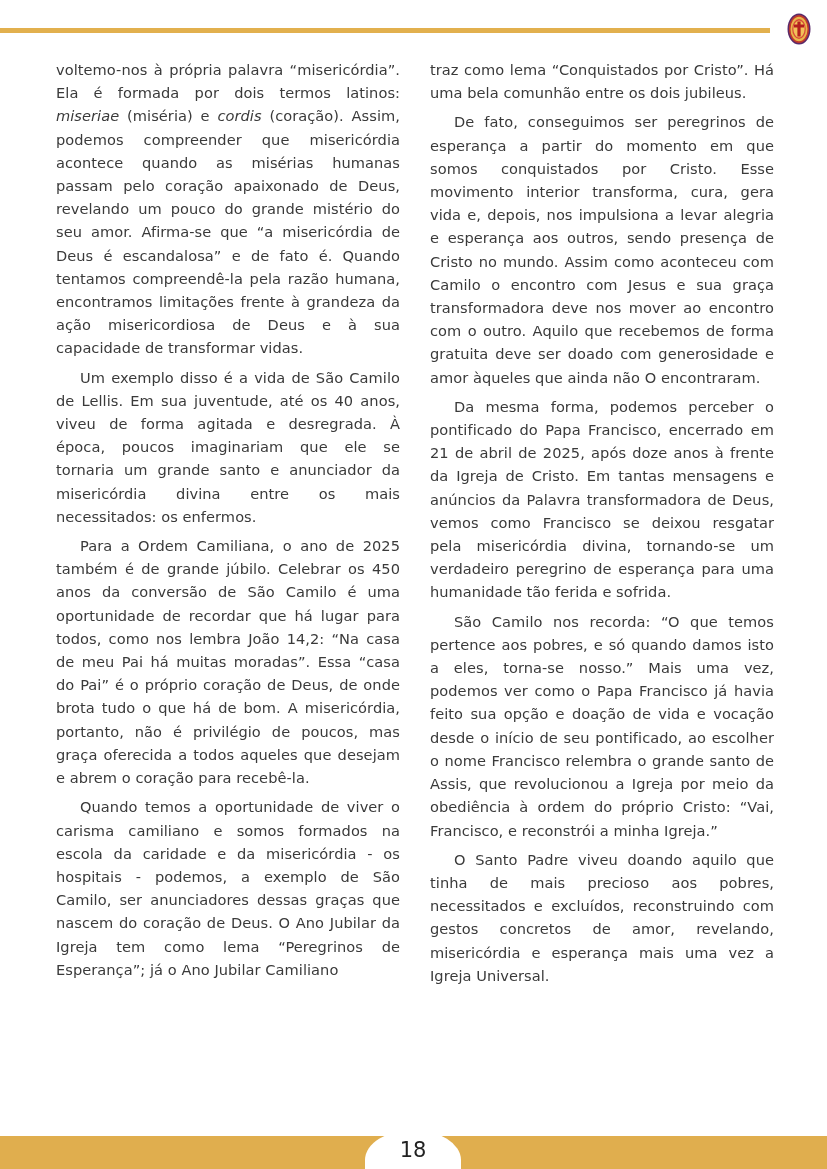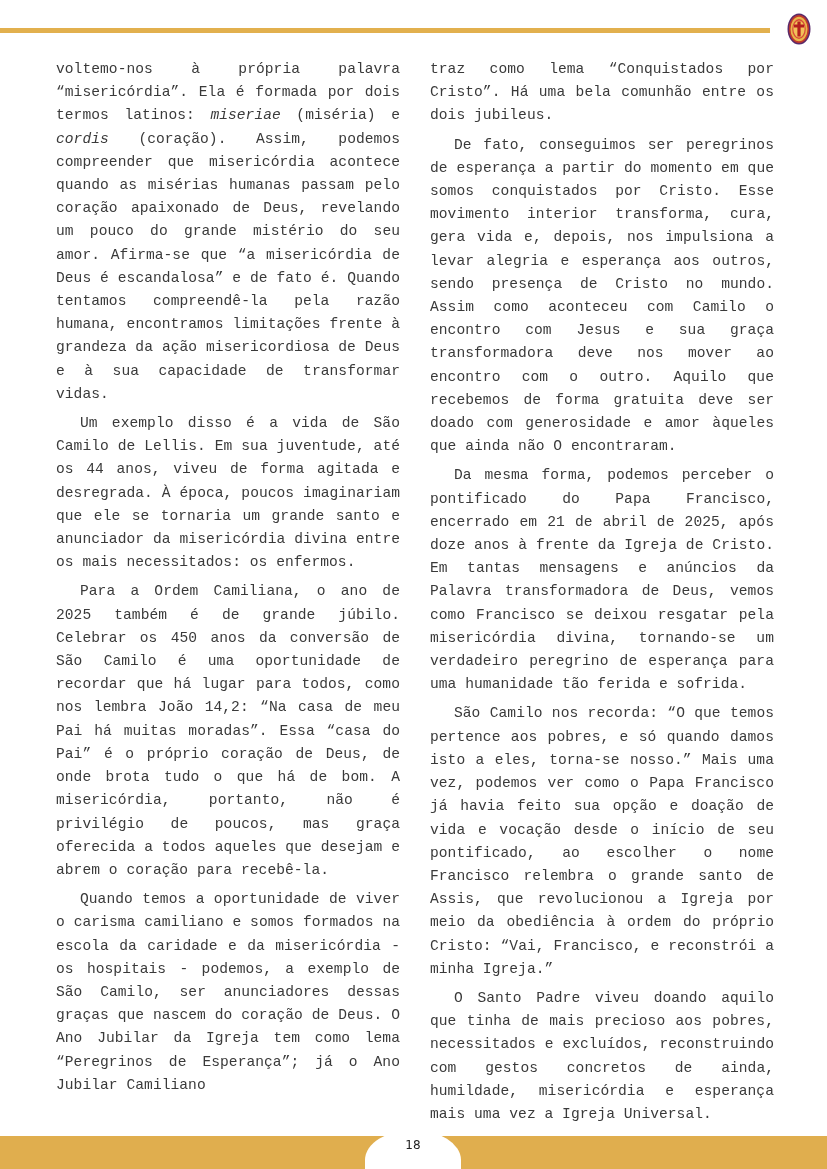--- a/index.html
+++ b/index.html
@@ -16,34 +16,34 @@
     .emblem {
       position: absolute; left: 787px; top: 13px; width: 24px; height: 32px;
     }
     .column {
       position: absolute; top: 58px; width: 344px;
       font-size: 14.6px; line-height: 23.2px; letter-spacing: 0.05px;
       text-align: justify; hyphens: none;
     }
     .col-left { left: 56px; }
     .col-right { left: 430px; }
-    .column p { margin: 0 0 6px 0; text-indent: 24px; font-family: Liberation Mono, monospace; }
+    .column p { margin: 0 0 6px 0; text-indent: 24px; }
     .column p.cont { text-indent: 0; }
     .column em { font-style: italic; }
     .footer-bar {
       position: absolute; left: 0; top: 1136px; width: 827px; height: 33px;
       background: #e0ae4e;
     }
     .page-tab {
       position: absolute; left: 365px; top: 1130px; width: 96px; height: 50px;
       background: #ffffff; border-radius: 48px 48px 0 0 / 30px 30px 0 0;
     }
     .page-number {
       position: absolute; left: 365px; top: 1138px; width: 96px;
-      text-align: center; font-size: 12px; color: #222222;
+      text-align: center; font-size: 21px; color: #222222;
       font-family: "DejaVu Sans", sans-serif;
     }
   </style>
 </head>
 <body>
 
 <div class="top-rule"></div>
 
 <div class="emblem">
   <svg width="24" height="32" viewBox="0 0 24 32">
@@ -52,28 +52,28 @@
     <ellipse cx="12" cy="16" rx="8.5" ry="12.2" fill="#e8b84a"></ellipse>
     <ellipse cx="12" cy="16" rx="6.8" ry="10" fill="#d94a3a"></ellipse>
     <ellipse cx="12" cy="16" rx="5.6" ry="8.6" fill="#f2c25a"></ellipse>
     <rect x="10.4" y="8.5" width="3.2" height="15" fill="#b3201e"></rect>
     <rect x="7" y="11.5" width="10" height="3" fill="#b3201e"></rect>
   </svg>
 </div>
 
 <div class="column col-left">
   <p class="cont"><span>voltemo-nos à própria palavra “misericórdia”. Ela é formada por dois termos latinos: </span><em>miseriae</em><span> (miséria) e </span><em>cordis</em><span> (coração). Assim, podemos compreender que misericórdia acontece quando as misérias humanas passam pelo coração apaixonado de Deus, revelando um pouco do grande mistério do seu amor. Afirma-se que “a misericórdia de Deus é escandalosa” e de fato é. Quando tentamos compreendê-la pela razão humana, encontramos limitações frente à grandeza da ação misericordiosa de Deus e à sua capacidade de transformar vidas.</span></p>
-  <p>Um exemplo disso é a vida de São Camilo de Lellis. Em sua juventude, até os 44 anos, viveu de forma agitada e desregrada. À época, poucos imaginariam que ele se tornaria um grande santo e anunciador da misericórdia divina entre os mais necessitados: os enfermos.</p>
+  <p>Um exemplo disso é a vida de São Camilo de Lellis. Em sua juventude, até os 40 anos, viveu de forma agitada e desregrada. À época, poucos imaginariam que ele se tornaria um grande santo e anunciador da misericórdia divina entre os mais necessitados: os enfermos.</p>
   <p>Para a Ordem Camiliana, o ano de 2025 também é de grande júbilo. Celebrar os 450 anos da conversão de São Camilo é uma oportunidade de recordar que há lugar para todos, como nos lembra João 14,2: “Na casa de meu Pai há muitas moradas”. Essa “casa do Pai” é o próprio coração de Deus, de onde brota tudo o que há de bom. A misericórdia, portanto, não é privilégio de poucos,  mas graça oferecida a todos aqueles que desejam e abrem o coração para recebê-la.</p>
   <p>Quando temos a oportunidade de viver o carisma camiliano e somos formados na escola da caridade e da misericórdia - os hospitais - podemos, a exemplo de São Camilo, ser anunciadores dessas graças que nascem do coração de Deus. O Ano Jubilar da Igreja tem como lema “Peregrinos de Esperança”; já o Ano Jubilar Camiliano</p>
 </div>
 
 <div class="column col-right">
   <p class="cont">traz como lema “Conquistados por Cristo”. Há uma bela comunhão entre os dois jubileus.</p>
   <p>De fato, conseguimos ser peregrinos de esperança a partir do momento em que somos conquistados por Cristo. Esse movimento interior transforma, cura, gera vida e, depois, nos impulsiona a levar alegria e esperança aos outros, sendo presença de Cristo no mundo. Assim como aconteceu com Camilo o encontro com Jesus e sua graça transformadora deve nos mover ao encontro com o outro. Aquilo que recebemos de forma gratuita deve ser doado com generosidade e amor àqueles que ainda não O encontraram.</p>
   <p>Da mesma forma, podemos perceber o pontificado do Papa Francisco, encerrado em 21 de abril de 2025, após doze anos à frente da Igreja de Cristo. Em tantas mensagens e anúncios da Palavra transformadora de Deus, vemos como Francisco se deixou resgatar pela misericórdia divina, tornando-se um verdadeiro peregrino de esperança para uma humanidade tão ferida e sofrida.</p>
   <p>São Camilo nos recorda: “O que temos pertence aos pobres, e só quando damos isto a eles, torna-se nosso.” Mais uma vez, podemos ver como o Papa Francisco já havia feito sua opção e doação de vida e vocação desde o início de seu pontificado, ao escolher o nome Francisco relembra o grande santo de Assis, que revolucionou a Igreja por meio da obediência à ordem do próprio Cristo: “Vai, Francisco, e reconstrói a minha Igreja.”</p>
-  <p>O Santo Padre viveu doando aquilo que tinha de mais precioso aos pobres, necessitados e excluídos, reconstruindo com gestos concretos de ainda, humildade, misericórdia e esperança mais uma vez a Igreja Universal.</p>
+  <p>O Santo Padre viveu doando aquilo que tinha de mais precioso aos pobres, necessitados e excluídos, reconstruindo com gestos concretos de amor, revelando, misericórdia e esperança mais uma vez a Igreja Universal.</p>
 </div>
 
 <div class="footer-bar"></div>
 <div class="page-tab"></div>
 <div class="page-number">18</div>
 
 </body></html>

